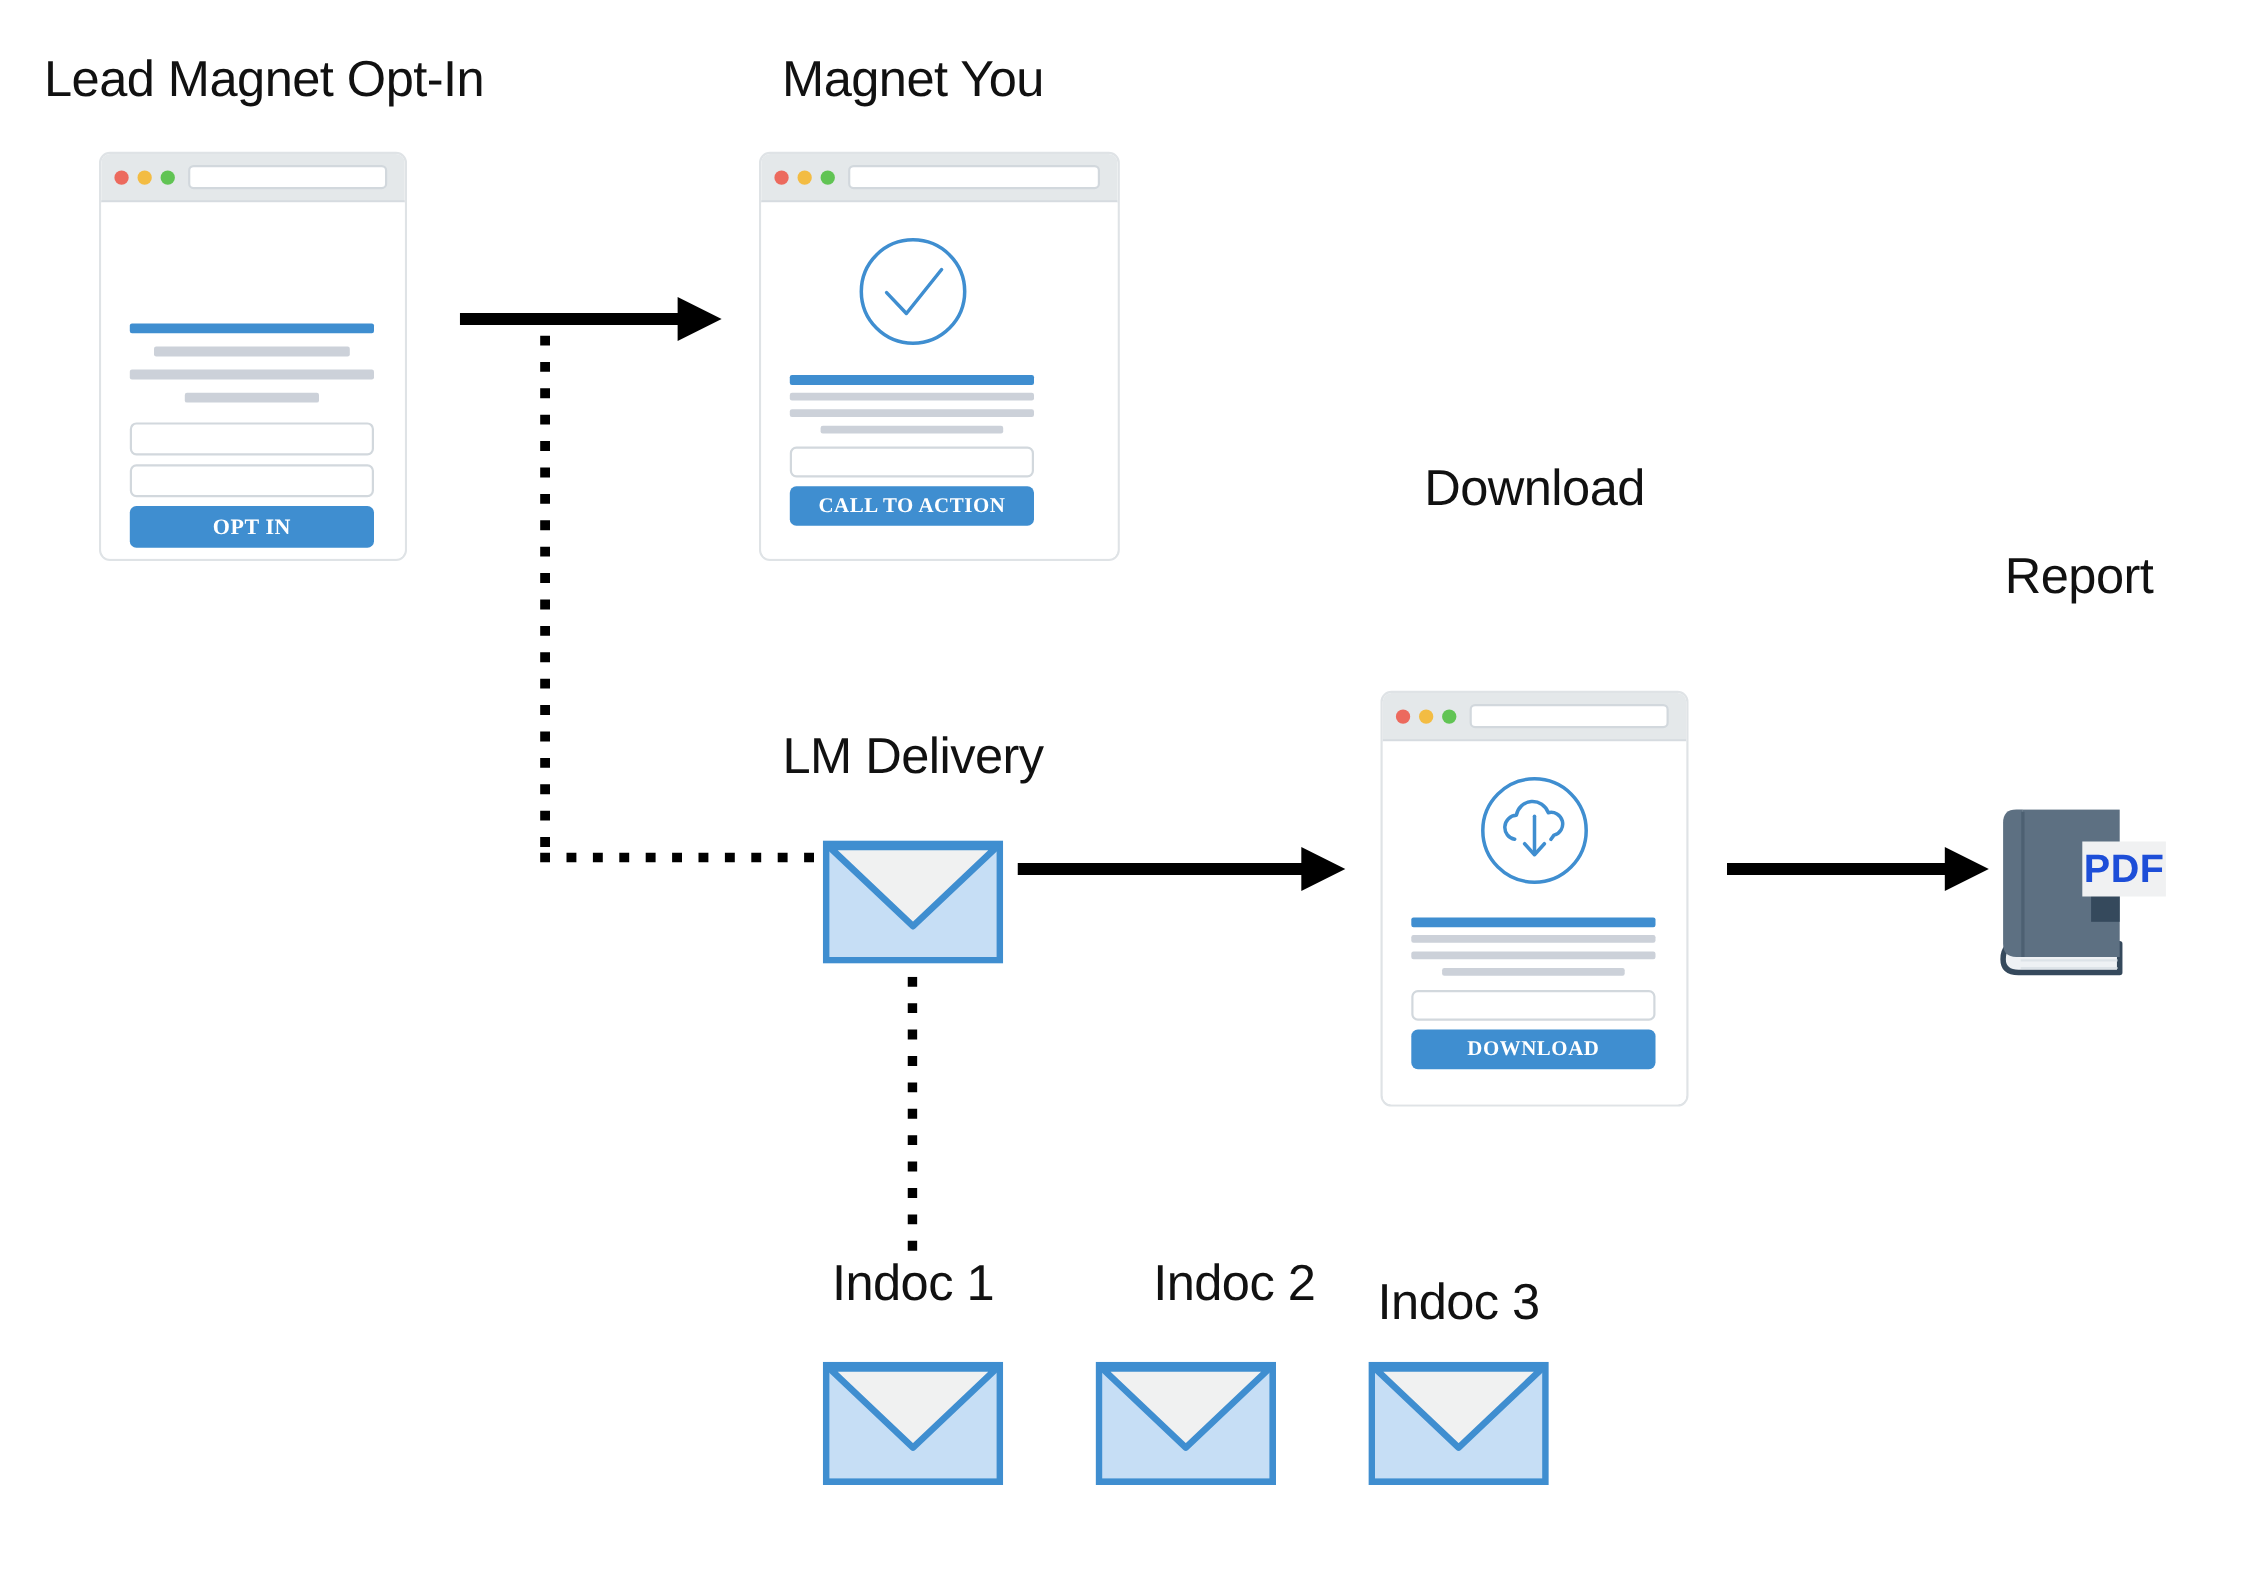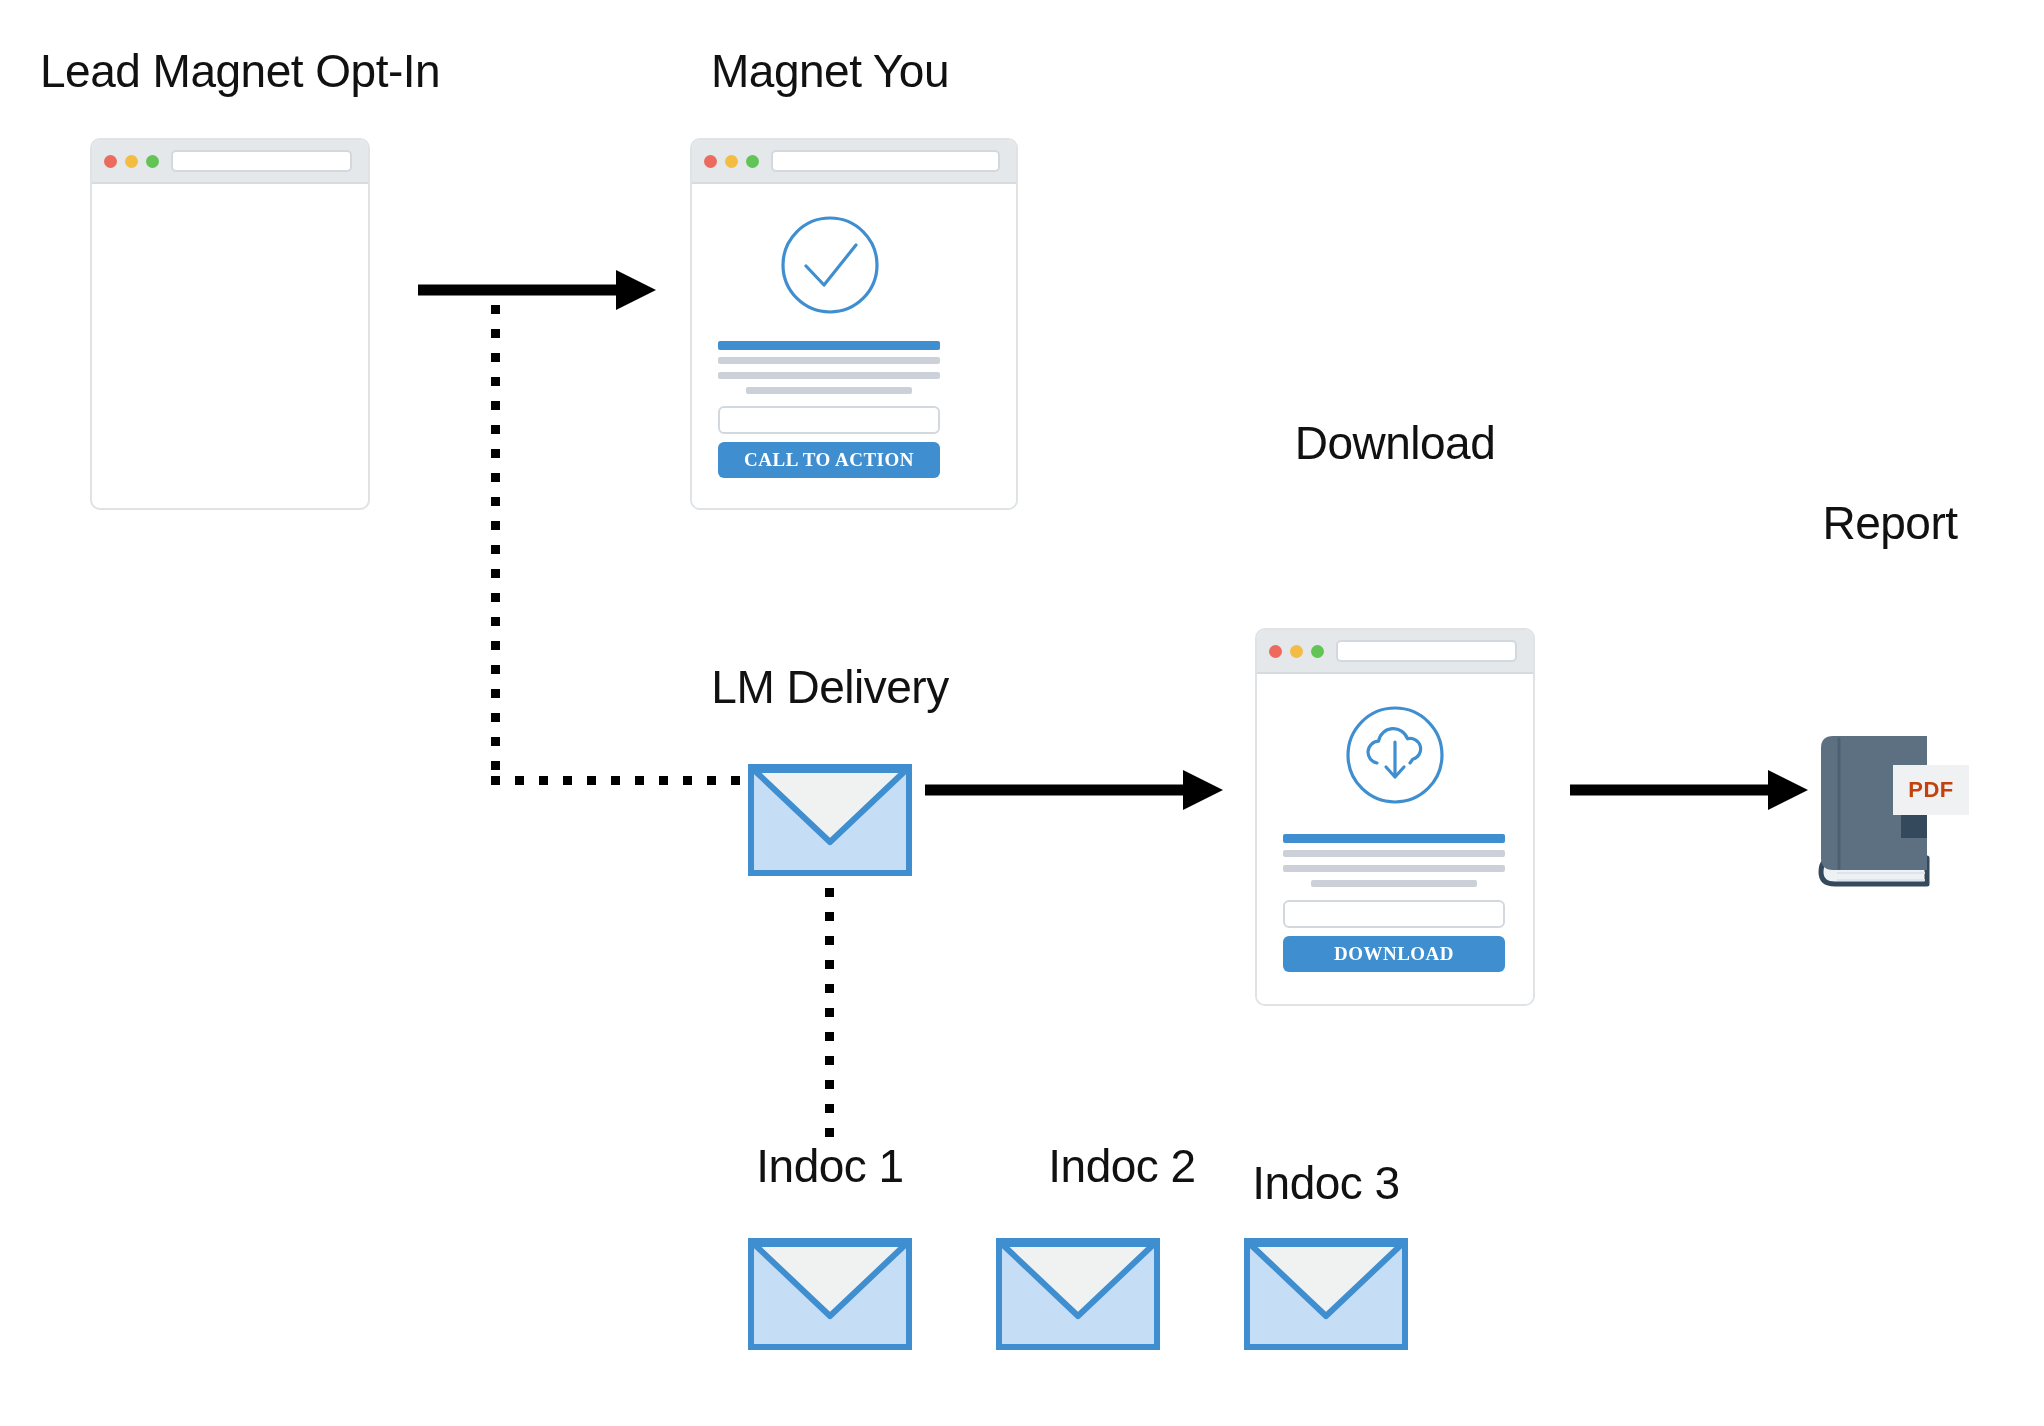--- a/index.html
+++ b/index.html
@@ -122,20 +122,31 @@
 
   <div class="browser" style="left:90px; top:138px; width:280px; height:372px;">
     <div class="browser-chrome">
       <div class="dots">
         <span class="dot red"></span>
         <span class="dot yellow"></span>
         <span class="dot green"></span>
       </div>
       <div class="urlbar"></div>
     </div>
+    <div class="browser-body">
+      <div class="bar accent" style="left:26px; top:110px; width:222px; height:9px;"></div>
+      <div class="bar" style="left:48px; top:131px; width:178px; height:9px;"></div>
+      <div class="bar" style="left:26px; top:152px; width:222px; height:9px;"></div>
+      <div class="bar" style="left:76px; top:173px; width:122px; height:9px;"></div>
+
+      <div class="field" style="left:26px; top:200px; width:222px; height:30px;"></div>
+      <div class="field" style="left:26px; top:238px; width:222px; height:30px;"></div>
+
+      <div class="cta" style="left:26px; top:276px; width:222px; height:38px; font-size:20px;">OPT IN</div>
+    </div>
   </div>
 
   <div class="node-title center" style="left:830px; top:48px;">Magnet You</div>
 
   <div class="browser" style="left:690px; top:138px; width:328px; height:372px;">
     <div class="browser-chrome">
       <div class="dots">
         <span class="dot red"></span>
         <span class="dot yellow"></span>
         <span class="dot green"></span>
@@ -258,21 +269,21 @@
 
       <line x1="34" y1="10" x2="34" y2="142" stroke="#4d6072" stroke-width="3"></line>
 
       <rect x="96" y="62" width="26" height="48" fill="#35495c"></rect>
     </svg>
   </div>
 
   <div style="position:absolute; left:1893px; top:765px; width:76px; height:50px;
               background:#f0f1f2; display:flex; align-items:center; justify-content:center;">
     <span style="font-family:'Liberation Sans', sans-serif; font-weight:bold;
-                 font-size:22px; color:#c2410c; letter-spacing:0.5px;">PDF</span>
+                 font-size:36px; color:#1d4ed8; letter-spacing:0.5px;">PDF</span>
   </div>
 
   <div class="node-title center" style="left:830px; top:1143px;">Indoc 1</div>
   <div class="envelope" style="left:748px; top:1238px;">
     <svg width="164" height="112" viewBox="0 0 164 112">
       <rect x="3" y="3" width="158" height="106" fill="#c6def5" stroke="#3f8ed0" stroke-width="6"></rect>
       <polygon points="6,6 158,6 82,78" fill="#f0f1f1" stroke="#3f8ed0" stroke-width="6" stroke-linejoin="round"></polygon>
     </svg>
   </div>
 

